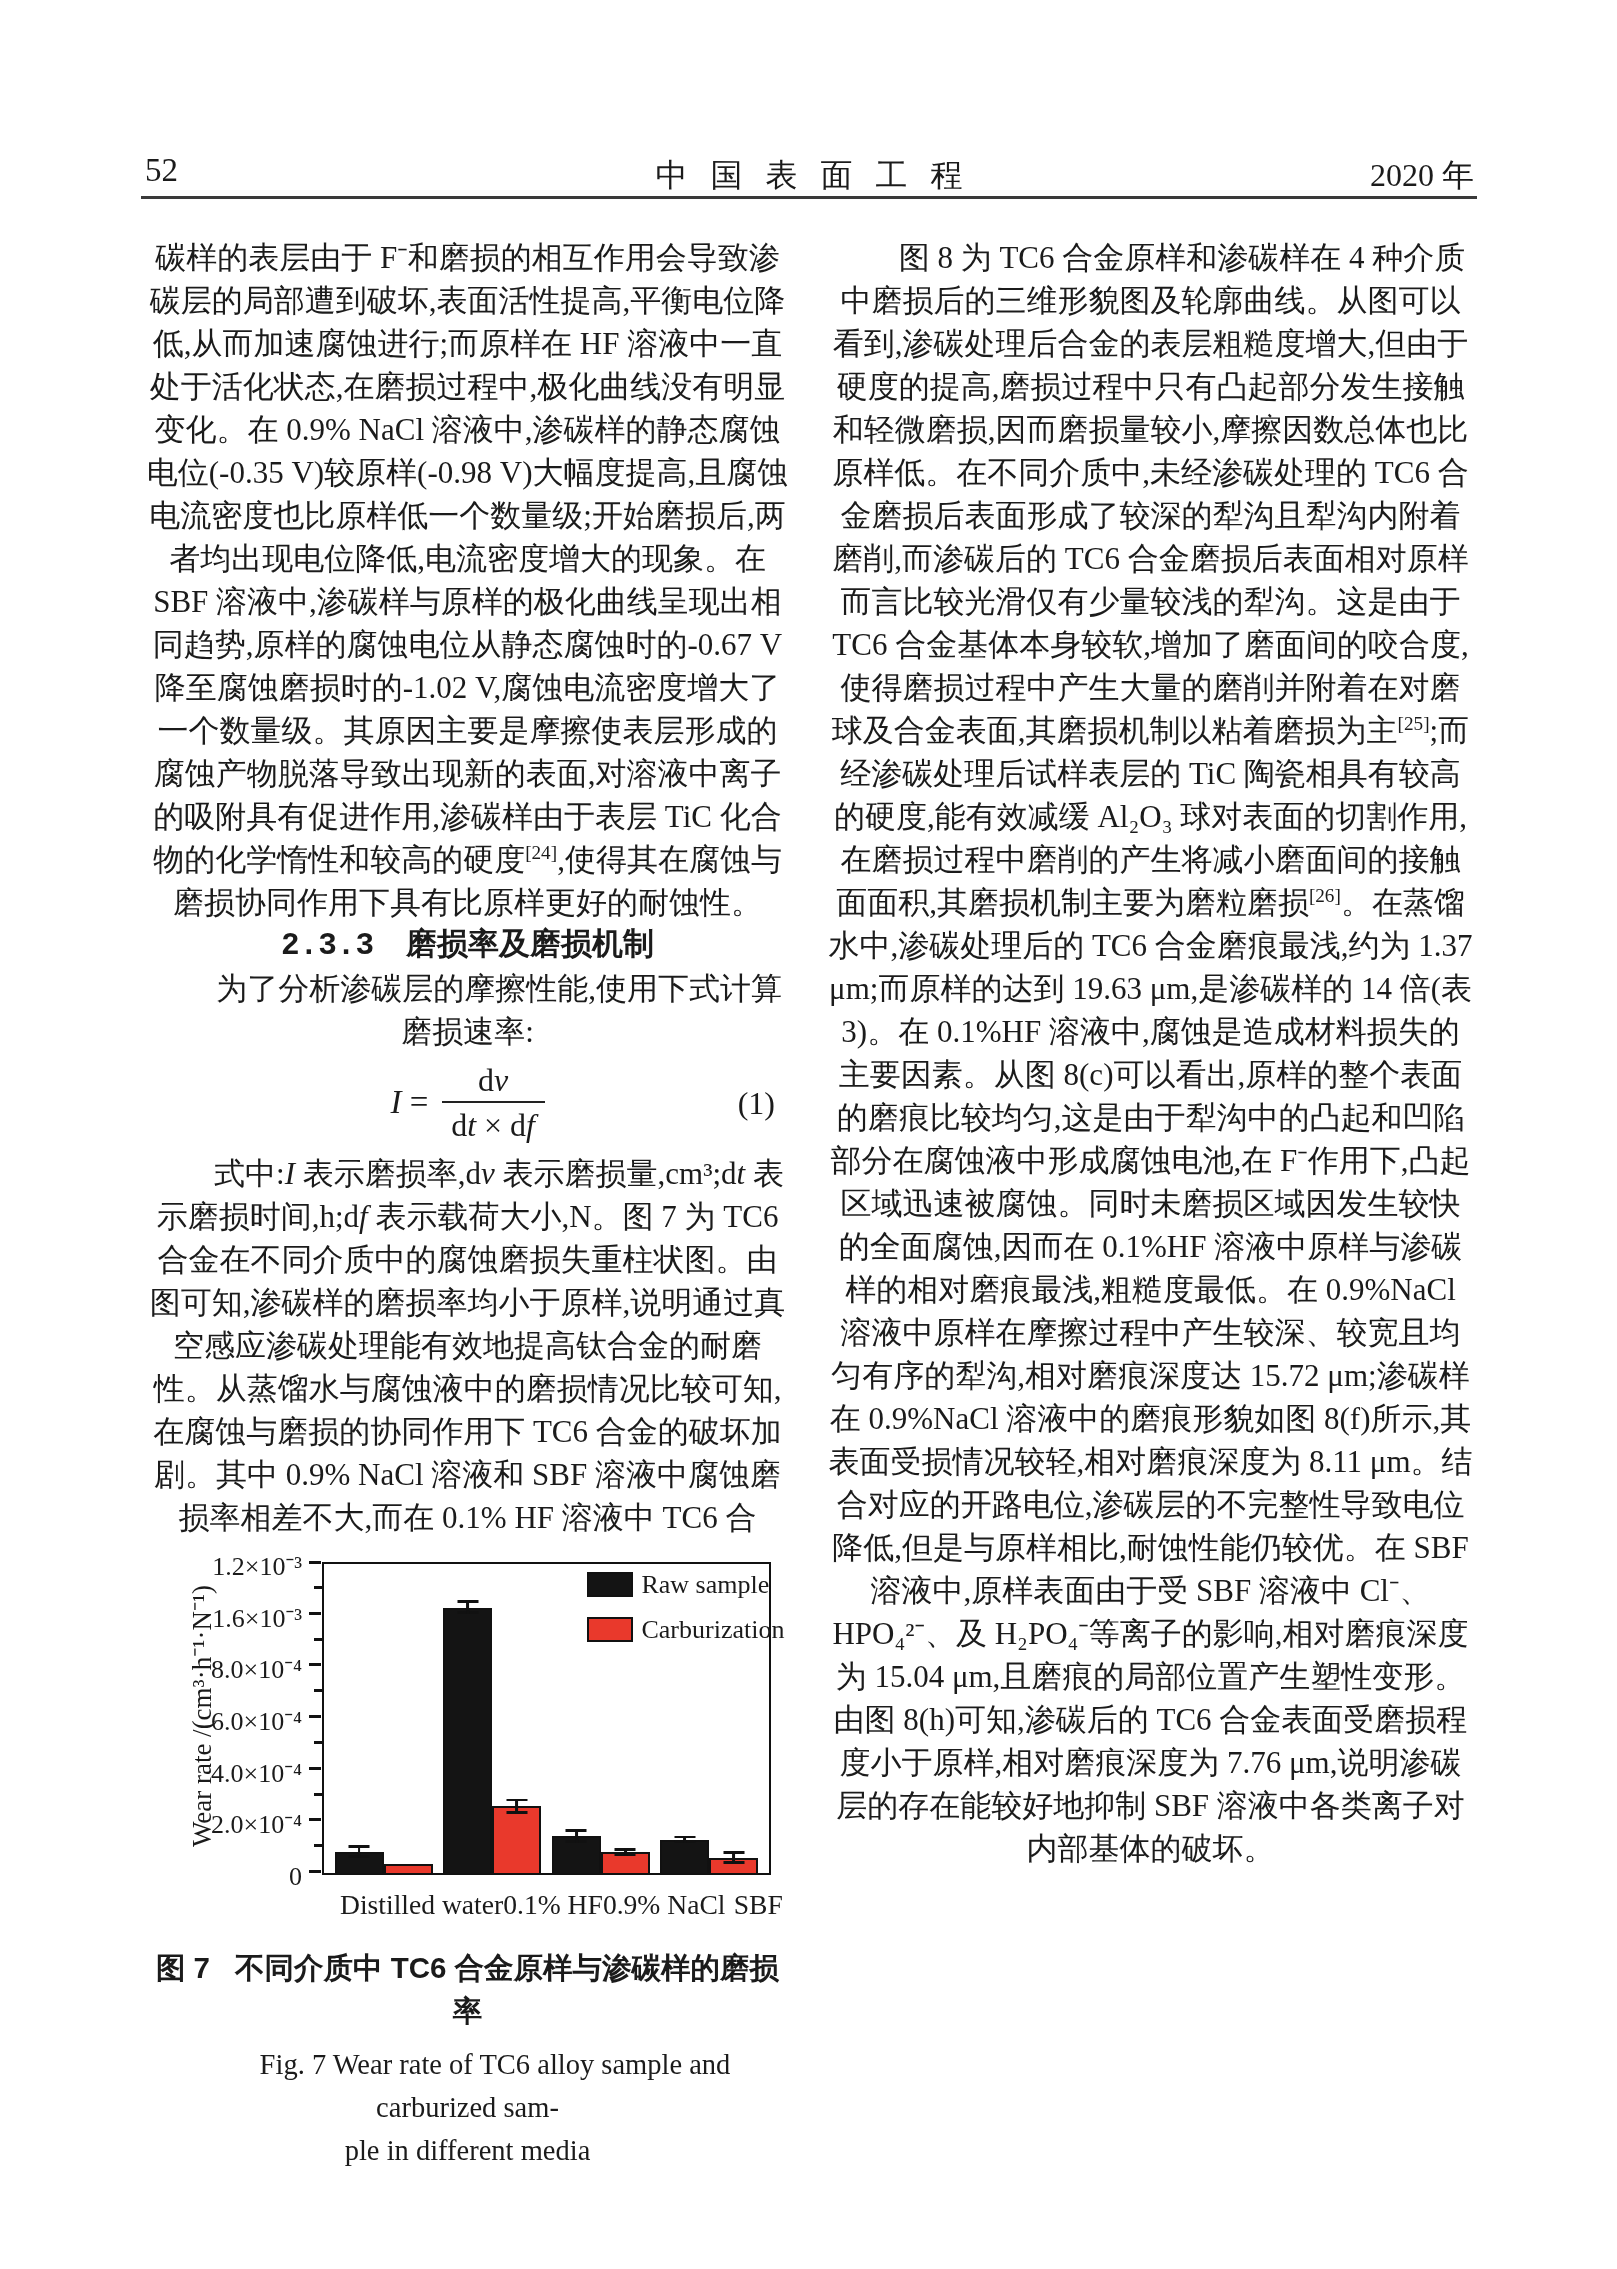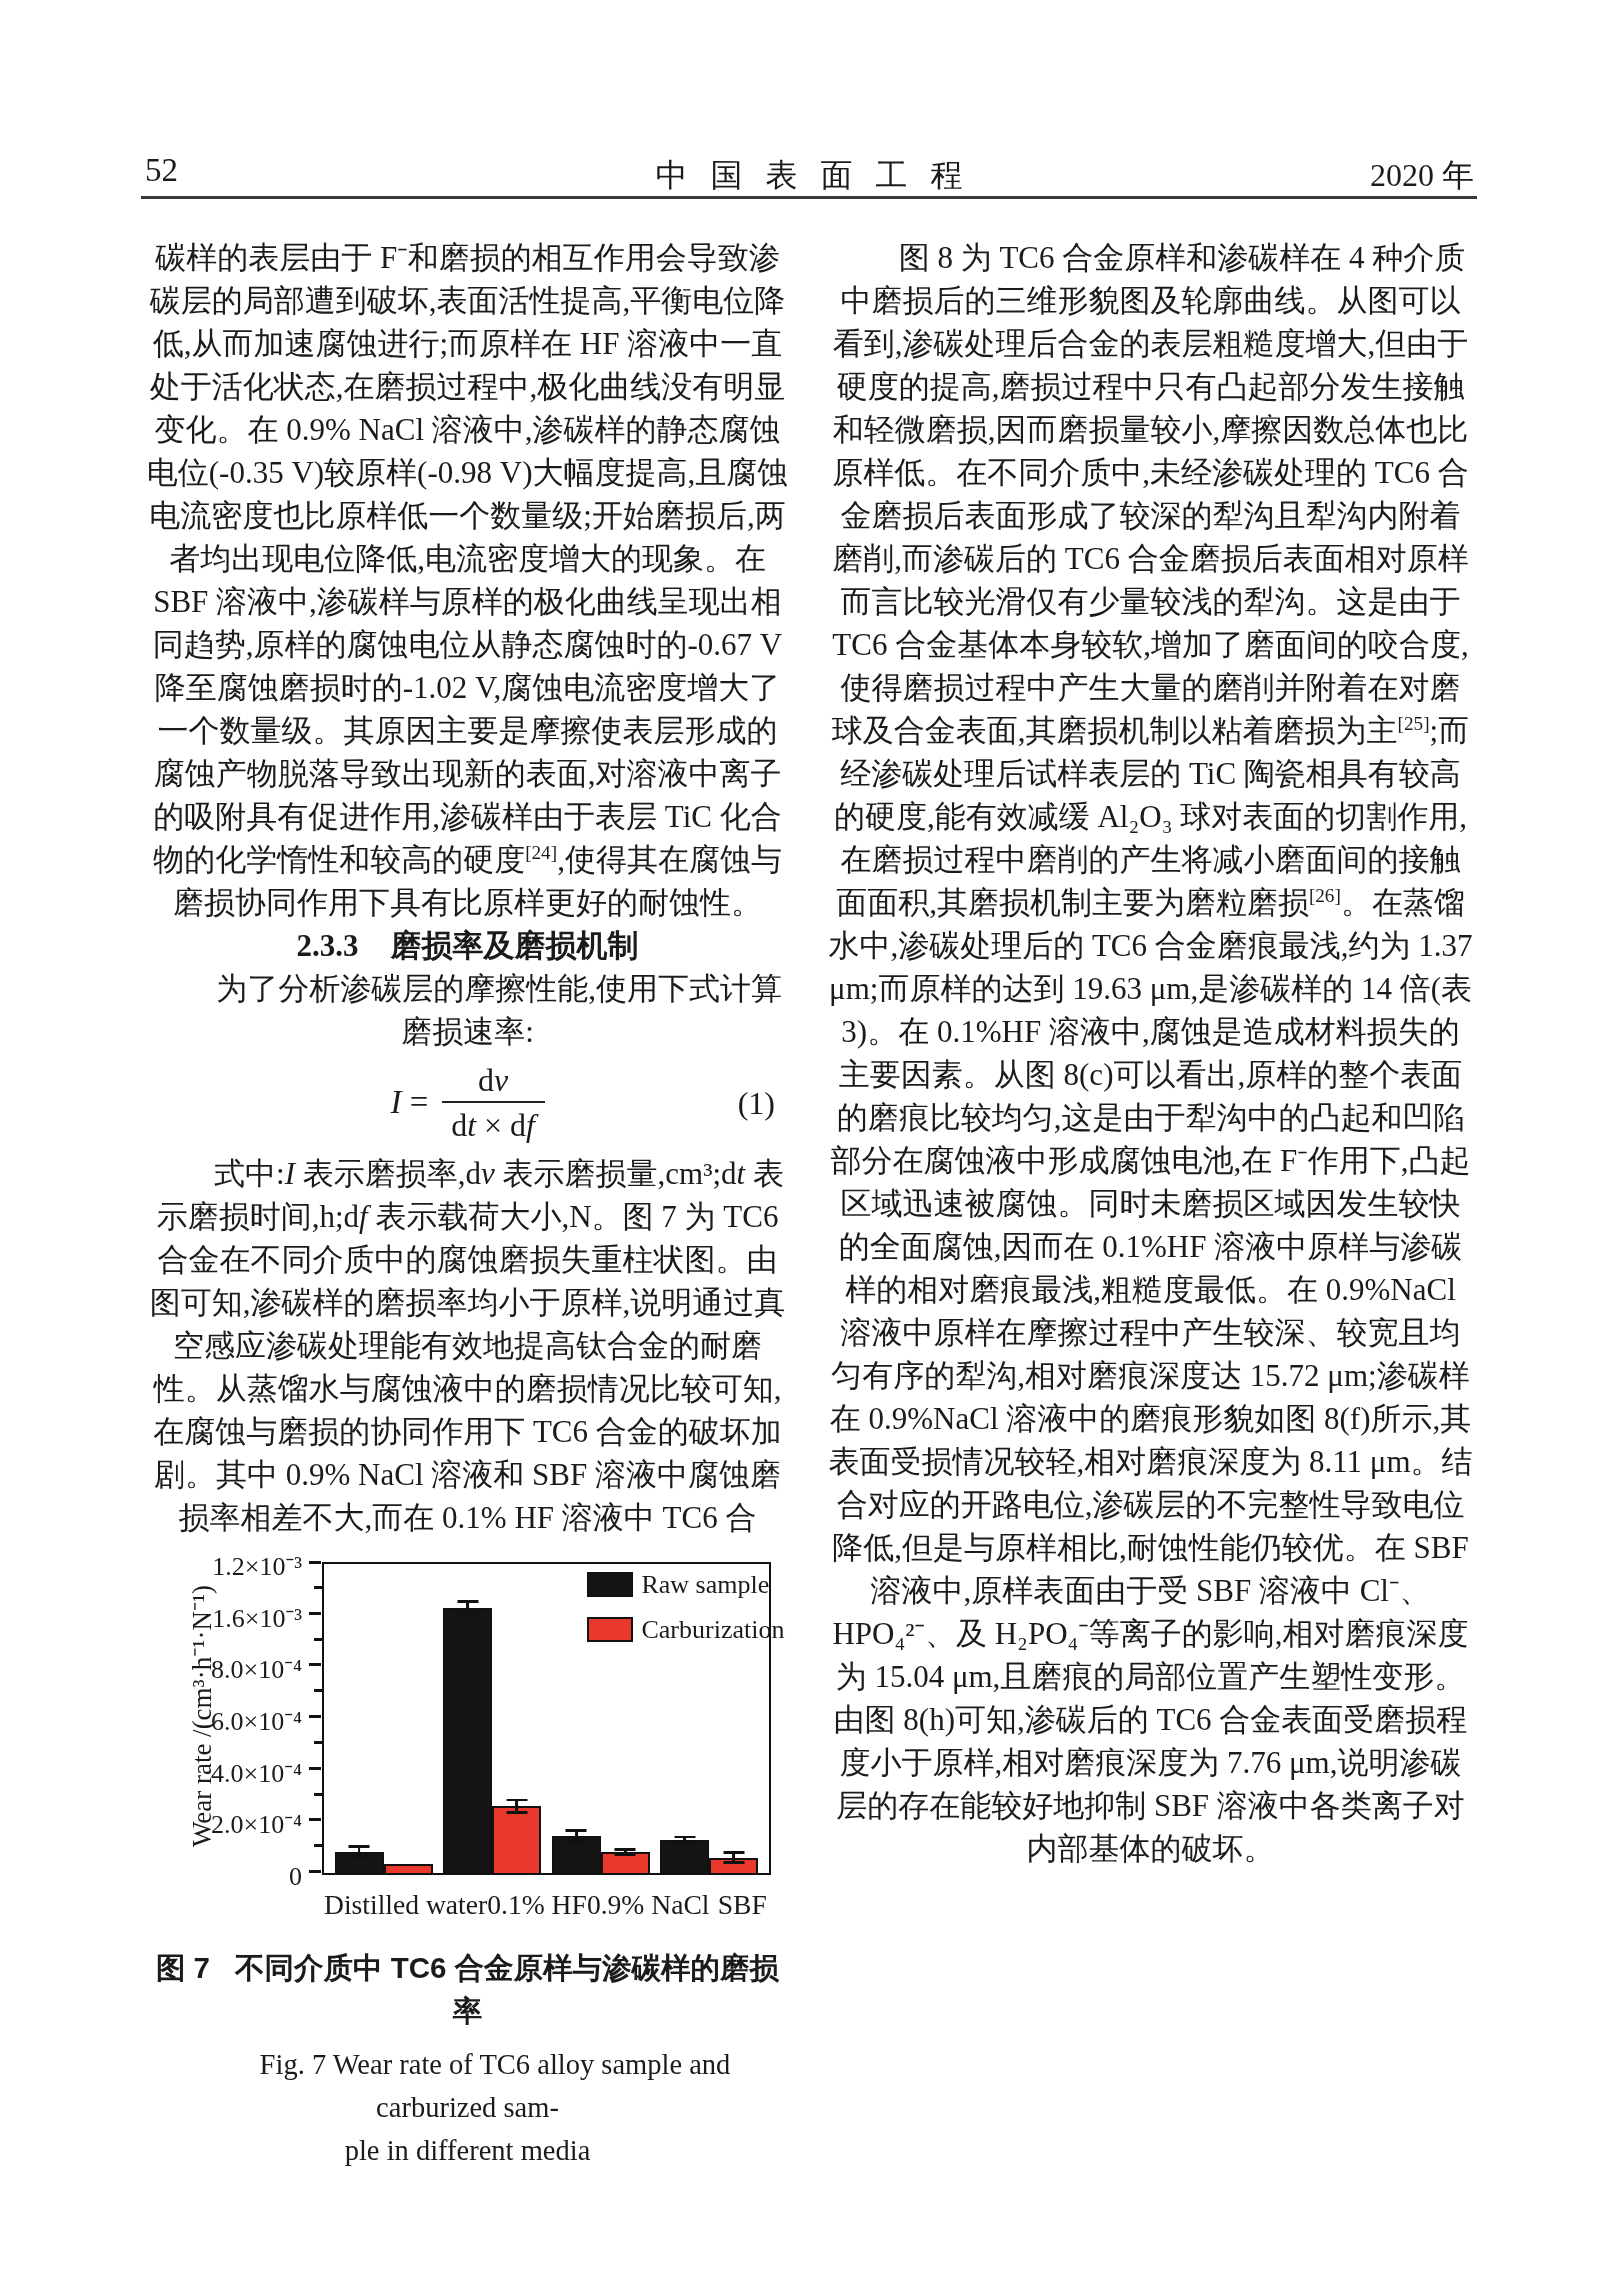--- a/index.html
+++ b/index.html
@@ -12,21 +12,21 @@
   .year{position:absolute;right:144px;top:154px;font-size:32px;}
   .rule{position:absolute;left:141px;right:141px;top:196px;height:2.9px;background:#3a3a3a;}
   
   .col{position:absolute;top:236px;width:649px;font-size:31px;line-height:43px;
        text-align:justify;}
   .col-left{left:143px;}
   .col-right{left:826px;}
   .col p{margin:0;text-align:center;}
   .indent{text-indent:63px;}
   sup{font-size:0.62em;line-height:0;}
-  .sec-head{margin:0;font-family:Liberation Serif, serif;font-weight:600;}
+  .sec-head{margin:0;font-family:Liberation Mono, monospace;font-weight:600;}
   .sec-head .sp{display:inline-block;width:32px;}
   
   .equation{position:relative;height:99px;display:flex;align-items:center;
             justify-content:center;font-size:32px;}
   .eq-left{font-size:33px;}
   .frac{display:inline-flex;flex-direction:column;align-items:center;margin-left:13.3px;}
   .frac .num{padding:0 9.5px 1.9px;line-height:38px;}
   .frac .den{border-top:2.9px solid #222;padding:3.8px 9.5px 0;line-height:38px;}
   .eq-no{position:absolute;right:17px;top:50%;transform:translateY(-50%);font-style:normal;}
   
@@ -38,21 +38,21 @@
   .bar-slot{position:relative;width:49px;display:flex;align-items:flex-end;}
   .bar{width:100%;box-sizing:border-box;border:2.9px solid #111;border-bottom:none;}
   .errwrap{position:absolute;left:50%;transform:translateX(-50%);width:21px;
            display:flex;flex-direction:column;justify-content:space-between;align-items:center;}
   .eline{position:absolute;top:0;bottom:0;left:50%;width:2.9px;transform:translateX(-50%);background:#111;}
   .ecap{height:2.9px;width:21px;background:#111;}
   .ytick{position:absolute;background:#111;height:2.9px;}
   .ylab-txt{position:absolute;font-size:26px;width:103px;text-align:right;}
   .yaxis-title{position:absolute;left:59px;top:162px;transform:translate(-50%,-50%) rotate(-90deg);
                white-space:nowrap;font-size:27px;}
-  .xlabels{position:absolute;left:181px;top:329px;width:451px;display:flex;
+  .xlabels{position:absolute;left:197px;top:329px;width:451px;display:flex;
            justify-content:space-evenly;}
   .xlabels div{flex:1;text-align:center;white-space:nowrap;font-size:27.6px;}
   .legend{position:absolute;top:7.6px;right:7.6px;}
   .legend-row{display:flex;align-items:center;margin:1.9px 0;}
   .lswatch{width:46px;height:25px;border:2.9px solid #111;box-sizing:border-box;margin-right:8.6px;}
   .legend-row span{font-size:26px;white-space:nowrap;}
   
   .cap-zh{margin-top:21px;text-align:center;font-size:29.5px;font-weight:600;
           font-family:"Liberation Sans", sans-serif;}
   .cap-zh .sp{display:inline-block;width:25px;}

